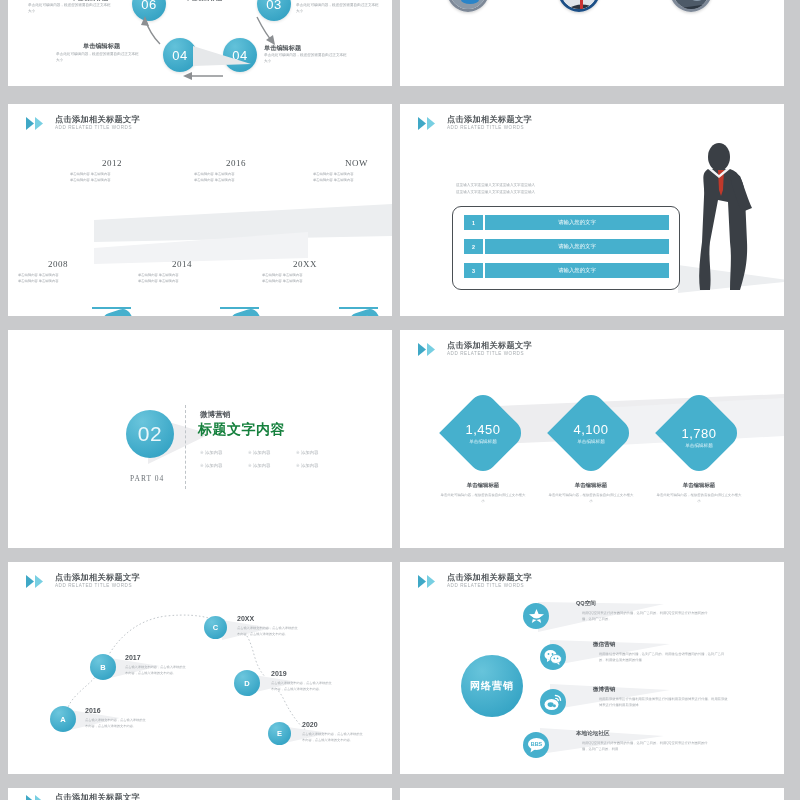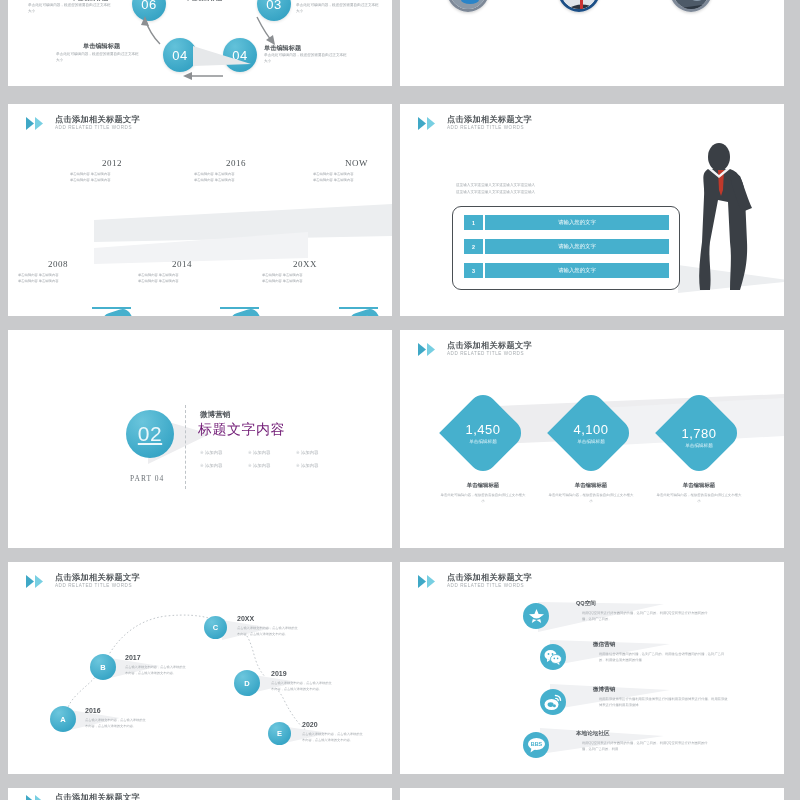--- a/index.html
+++ b/index.html
@@ -69,27 +69,27 @@
     display: flex; align-items: center; justify-content: center;
     margin-left: 2px;
   }
   .s4-intro { position: absolute; font-size: 3.6px; color: #9aa0a5; line-height: 1.85; width: 120px; }
 
   
   .bigcircle {
     position: absolute; width: 48px; height: 48px; border-radius: 50%;
     background: radial-gradient(circle at 34% 24%, #6ac5dc 0%, #3aa7c7 72%, #2e9abc 100%);
     display: flex; align-items: center; justify-content: center;
-    color: #eaf7fb; font-size: 21px; font-weight: 300; letter-spacing: .5px; text-decoration: underline;
+    color: #eaf7fb; font-size: 21px; font-weight: 300; letter-spacing: .5px;
   }
   .partlbl { position: absolute; font-family: "Liberation Serif", "DejaVu Serif", serif;
              font-size: 7.5px; color: #6d7378; letter-spacing: 1px; }
   .vdash { position: absolute; width: 0; border-left: 1px dashed #bfc4c8; }
   .sec-sub { position: absolute; font-size: 7.6px; font-weight: bold; color: #4f5459; }
-  .sec-ttl { position: absolute; font-size: 14px; font-weight: normal; color: #701a75; letter-spacing: .5px; }
+  .sec-ttl { position: absolute; font-size: 14px; font-weight: bold; color: #15803d; letter-spacing: .5px; }
   .sec-items { position: absolute; display: grid; grid-template-columns: repeat(3, 48px);
                row-gap: 8px; font-size: 4.4px; color: #a8adb2; }
   .sec-items span::before { content: "\203B  "; color: #bfc4c8; }
 
   
   .diamond {
     position: absolute; width: 62px; height: 62px; background: #46b0cd;
     border-radius: 14px 14px 14px 0;
     transform: rotate(45deg);
   }
@@ -449,20 +449,23 @@
     <svg class="shadow-tri" width="130" height="40" style="left:150px; top:78px;">
       <polygon points="0,0 120,4 0,26" fill="#f0f1f3"></polygon>
     </svg>
     <svg class="shadow-tri" width="130" height="40" style="left:150px; top:122px;">
       <polygon points="0,0 120,6 0,26" fill="#f0f1f3"></polygon>
     </svg>
     <svg class="shadow-tri" width="130" height="40" style="left:140px; top:166px;">
       <polygon points="0,0 124,8 0,26" fill="#f0f1f3"></polygon>
     </svg>
 
+    <div class="hub" style="left:61px; top:93px;">
+      <span>网络营销</span>
+    </div>
 
     <div class="sicon" style="left:123px; top:41px;">
       <svg width="17" height="17" viewBox="0 0 17 17">
         <polygon points="8.5,1 10.6,6 16,6.3 11.8,9.7 13.2,15 8.5,12 3.8,15 5.2,9.7 1,6.3 6.4,6" fill="#fff"></polygon>
         <path d="M3 9 C6 12 11 12 14 9" stroke="#46b0cd" stroke-width="1.6" fill="none"></path>
       </svg>
     </div>
     <div class="sttl" style="left:176px; top:38px;">QQ空间</div>
     <div class="sbody" style="left:182px; top:49px;">利用QQ空间来进行好友圈间的传播，达到广告目的。利用QQ空间来进行好友圈间的传播，达到广告目的。</div>
 

